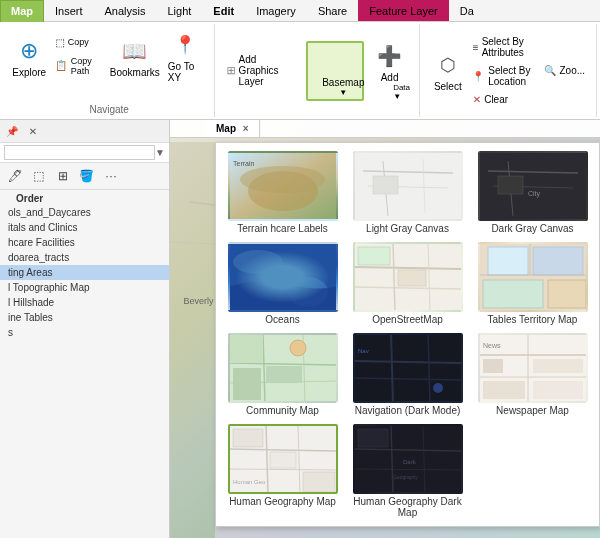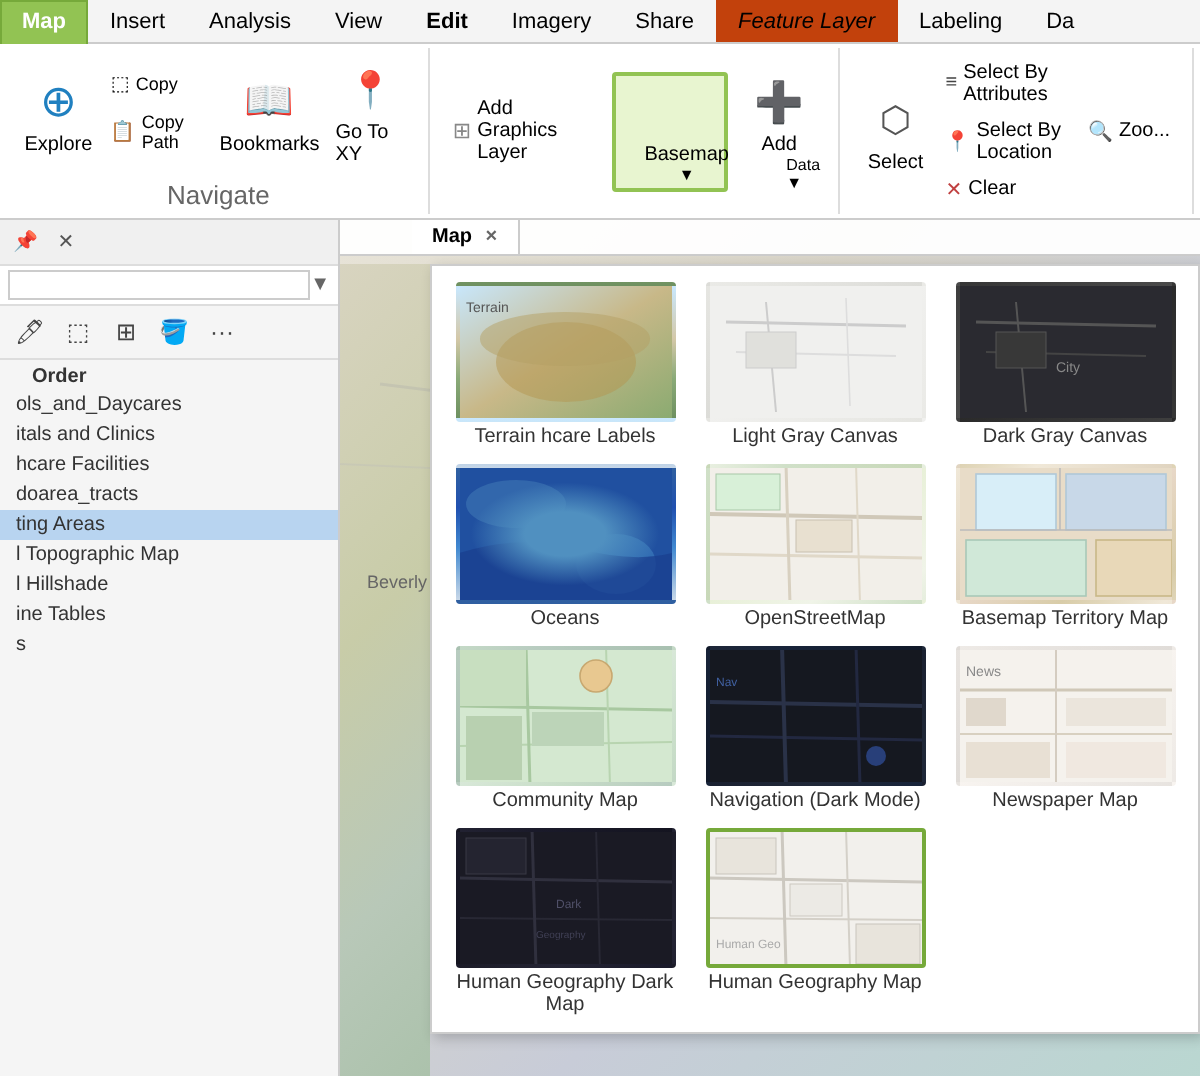--- a/index.html
+++ b/index.html
@@ -6,21 +6,21 @@
     body { font-family: 'Segoe UI', Arial, sans-serif; font-size: 11px; background: #f0f0f0; width: 600px; height: 538px; overflow: hidden; }
 
     
     .ribbon { background: #fff; border-bottom: 1px solid #ccc; }
     .ribbon-tabs { display: flex; background: #f4f4f4; border-bottom: 1px solid #ccc; }
     .ribbon-tab { padding: 4px 10px; font-size: 11px; cursor: pointer; border: 1px solid transparent; border-bottom: none; }
     .ribbon-tab.active { background: #fff; border-color: #ccc; border-bottom-color: #fff; color: #000; margin-bottom: -1px; z-index: 1; }
     .ribbon-tab.map-tab { background: #92c353; color: #fff; border-color: #76a93a; font-weight: bold; }
     .ribbon-content { display: flex; align-items: stretch; padding: 2px 4px; min-height: 70px; }
     .ribbon-group { display: flex; align-items: center; padding: 2px 6px; border-right: 1px solid #ddd; gap: 2px; flex-direction: column; justify-content: center; }
-    .ribbon-group-label { font-size: 13px; color: #666; text-align: right; margin-top: 2px; }
+    .ribbon-group-label { font-size: 10px; color: #666; text-align: right; margin-top: 16px; }
     .ribbon-group-items { display: flex; align-items: center; gap: 2px; }
     .ribbon-btn { display: flex; flex-direction: column; align-items: center; padding: 2px 4px; cursor: pointer; border: 1px solid transparent; border-radius: 2px; font-size: 10px; min-width: 36px; }
     .ribbon-btn-small { display: flex; align-items: center; padding: 2px 4px; cursor: pointer; border: 1px solid transparent; border-radius: 2px; font-size: 10px; gap: 3px; }
     .icon-box { width: 32px; height: 32px; display: flex; align-items: center; justify-content: center; font-size: 20px; }
     .basemap-btn { border: 2px solid #92c353 !important; background: #e8f5d0 !important; }
 
     
     .main { display: flex; height: 462px; }
 
     
@@ -74,26 +74,25 @@
     .divider-v { width: 1px; background: #ddd; margin: 4px 2px; align-self: stretch; }
   </style>
 </head>
 <body>
 
 <div class="ribbon">
   <div class="ribbon-tabs">
     <div class="ribbon-tab map-tab active">Map</div>
     <div class="ribbon-tab">Insert</div>
     <div class="ribbon-tab">Analysis</div>
-    <div class="ribbon-tab">View</div>
+    <div class="ribbon-tab">Light</div>
     <div class="ribbon-tab" style="font-weight:bold;">Edit</div>
     <div class="ribbon-tab">Imagery</div>
     <div class="ribbon-tab">Share</div>
-    <div class="ribbon-tab" style="background:#c2410c; color:#000;font-style:italic;">Feature Layer</div>
-    <div class="ribbon-tab">Labeling</div>
+    <div class="ribbon-tab" style="background:#be185d; color:#000;">Feature Layer</div>
     <div class="ribbon-tab">Da</div>
   </div>
 
   <div class="ribbon-content">
 
     <div class="ribbon-group">
       <div class="ribbon-group-items">
         <div class="ribbon-btn">
           <div class="icon-box" style="font-size:22px; color:#2080c0;">⊕</div>
           <span>Explore</span>
@@ -315,21 +314,21 @@
               <svg width="110" height="70" style="position:absolute;">
                 <rect x="0" y="0" width="110" height="70" fill="#e8dcc8"></rect>
                 <rect x="10" y="5" width="40" height="28" fill="#d8eef8" stroke="#b0c8d8" stroke-width="0.8"></rect>
                 <rect x="55" y="5" width="50" height="28" fill="#c8d8e8" stroke="#b0c8d8" stroke-width="0.8"></rect>
                 <rect x="5" y="38" width="60" height="28" fill="#d0e8d8" stroke="#a8c8b8" stroke-width="0.8"></rect>
                 <rect x="70" y="38" width="38" height="28" fill="#e8d8b8" stroke="#c8b888" stroke-width="0.8"></rect>
                 <line x1="0" y1="33" x2="110" y2="33" stroke="#bbb" stroke-width="0.8"></line>
                 <line x1="52" y1="0" x2="52" y2="33" stroke="#bbb" stroke-width="0.8"></line>
               </svg>
             </div>
-            <div class="basemap-name">Basemap Territory Map</div>
+            <div class="basemap-name">Tables Territory Map</div>
           </div>
 
           <div class="basemap-item">
             <div class="basemap-thumb thumb-community">
               <svg width="110" height="70" style="position:absolute;">
                 <rect x="0" y="0" width="110" height="70" fill="#d4e8d0"></rect>
                 <line x1="0" y1="30" x2="110" y2="32" stroke="#a8c8a0" stroke-width="1.5"></line>
                 <line x1="0" y1="50" x2="110" y2="48" stroke="#b8d4b0" stroke-width="1"></line>
                 <line x1="35" y1="0" x2="37" y2="70" stroke="#a8c8a0" stroke-width="1.5"></line>
                 <line x1="75" y1="0" x2="77" y2="70" stroke="#b8d4b0" stroke-width="1"></line>
@@ -368,49 +367,49 @@
                 <rect x="5" y="26" width="20" height="14" fill="#e0d8cc"></rect>
                 <rect x="55" y="26" width="50" height="14" fill="#ebe5dc"></rect>
                 <rect x="5" y="48" width="42" height="18" fill="#e8e0d4"></rect>
                 <rect x="55" y="48" width="50" height="18" fill="#f0e8e0"></rect>
               </svg>
             </div>
             <div class="basemap-name">Newspaper Map</div>
           </div>
 
           <div class="basemap-item">
-            <div class="basemap-thumb thumb-humangeo-dark">
-              <svg width="110" height="70" style="position:absolute;">
-                <rect x="0" y="0" width="110" height="70" fill="#1a1a24"></rect>
-                <line x1="0" y1="25" x2="110" y2="27" stroke="#30303e" stroke-width="1.5"></line>
-                <line x1="0" y1="45" x2="110" y2="46" stroke="#282834" stroke-width="1"></line>
-                <line x1="38" y1="0" x2="40" y2="70" stroke="#30303e" stroke-width="1.5"></line>
-                <line x1="70" y1="0" x2="72" y2="70" stroke="#282834" stroke-width="1"></line>
-                <rect x="5" y="5" width="30" height="18" fill="#242430" stroke="#383845" stroke-width="0.5"></rect>
-                <text x="50" y="40" font-size="6" fill="#505068">Dark</text>
-                <text x="40" y="55" font-size="5" fill="#404055">Geography</text>
-              </svg>
-            </div>
-            <div class="basemap-name">Human Geography Dark Map</div>
-          </div>
-
-          <div class="basemap-item">
             <div class="basemap-thumb thumb-humangeo selected" style="border-color: #76a93a;">
               <svg width="110" height="70" style="position:absolute;">
                 <rect x="0" y="0" width="110" height="70" fill="#f2f0ec"></rect>
                 <line x1="0" y1="25" x2="110" y2="27" stroke="#ccc8c0" stroke-width="1.5"></line>
                 <line x1="0" y1="45" x2="110" y2="46" stroke="#d4d0c8" stroke-width="1"></line>
                 <line x1="38" y1="0" x2="40" y2="70" stroke="#ccc8c0" stroke-width="1.5"></line>
                 <line x1="70" y1="0" x2="72" y2="70" stroke="#d4d0c8" stroke-width="1"></line>
                 <rect x="5" y="5" width="30" height="18" fill="#e8e4dc" stroke="#c8c4bc" stroke-width="0.5"></rect>
                 <rect x="42" y="28" width="26" height="16" fill="#eceae5" stroke="#ccc8c0" stroke-width="0.5"></rect>
                 <rect x="75" y="48" width="32" height="20" fill="#e8e4dc" stroke="#c8c4bc" stroke-width="0.5"></rect>
                 <text x="5" y="60" font-size="6" fill="#aaa">Human Geo</text>
               </svg>
             </div>
             <div class="basemap-name">Human Geography Map</div>
           </div>
 
+          <div class="basemap-item">
+            <div class="basemap-thumb thumb-humangeo-dark">
+              <svg width="110" height="70" style="position:absolute;">
+                <rect x="0" y="0" width="110" height="70" fill="#1a1a24"></rect>
+                <line x1="0" y1="25" x2="110" y2="27" stroke="#30303e" stroke-width="1.5"></line>
+                <line x1="0" y1="45" x2="110" y2="46" stroke="#282834" stroke-width="1"></line>
+                <line x1="38" y1="0" x2="40" y2="70" stroke="#30303e" stroke-width="1.5"></line>
+                <line x1="70" y1="0" x2="72" y2="70" stroke="#282834" stroke-width="1"></line>
+                <rect x="5" y="5" width="30" height="18" fill="#242430" stroke="#383845" stroke-width="0.5"></rect>
+                <text x="50" y="40" font-size="6" fill="#505068">Dark</text>
+                <text x="40" y="55" font-size="5" fill="#404055">Geography</text>
+              </svg>
+            </div>
+            <div class="basemap-name">Human Geography Dark Map</div>
+          </div>
+
         </div>
       </div>
     </div>
   </div>
 </div>
 
 </body></html>

